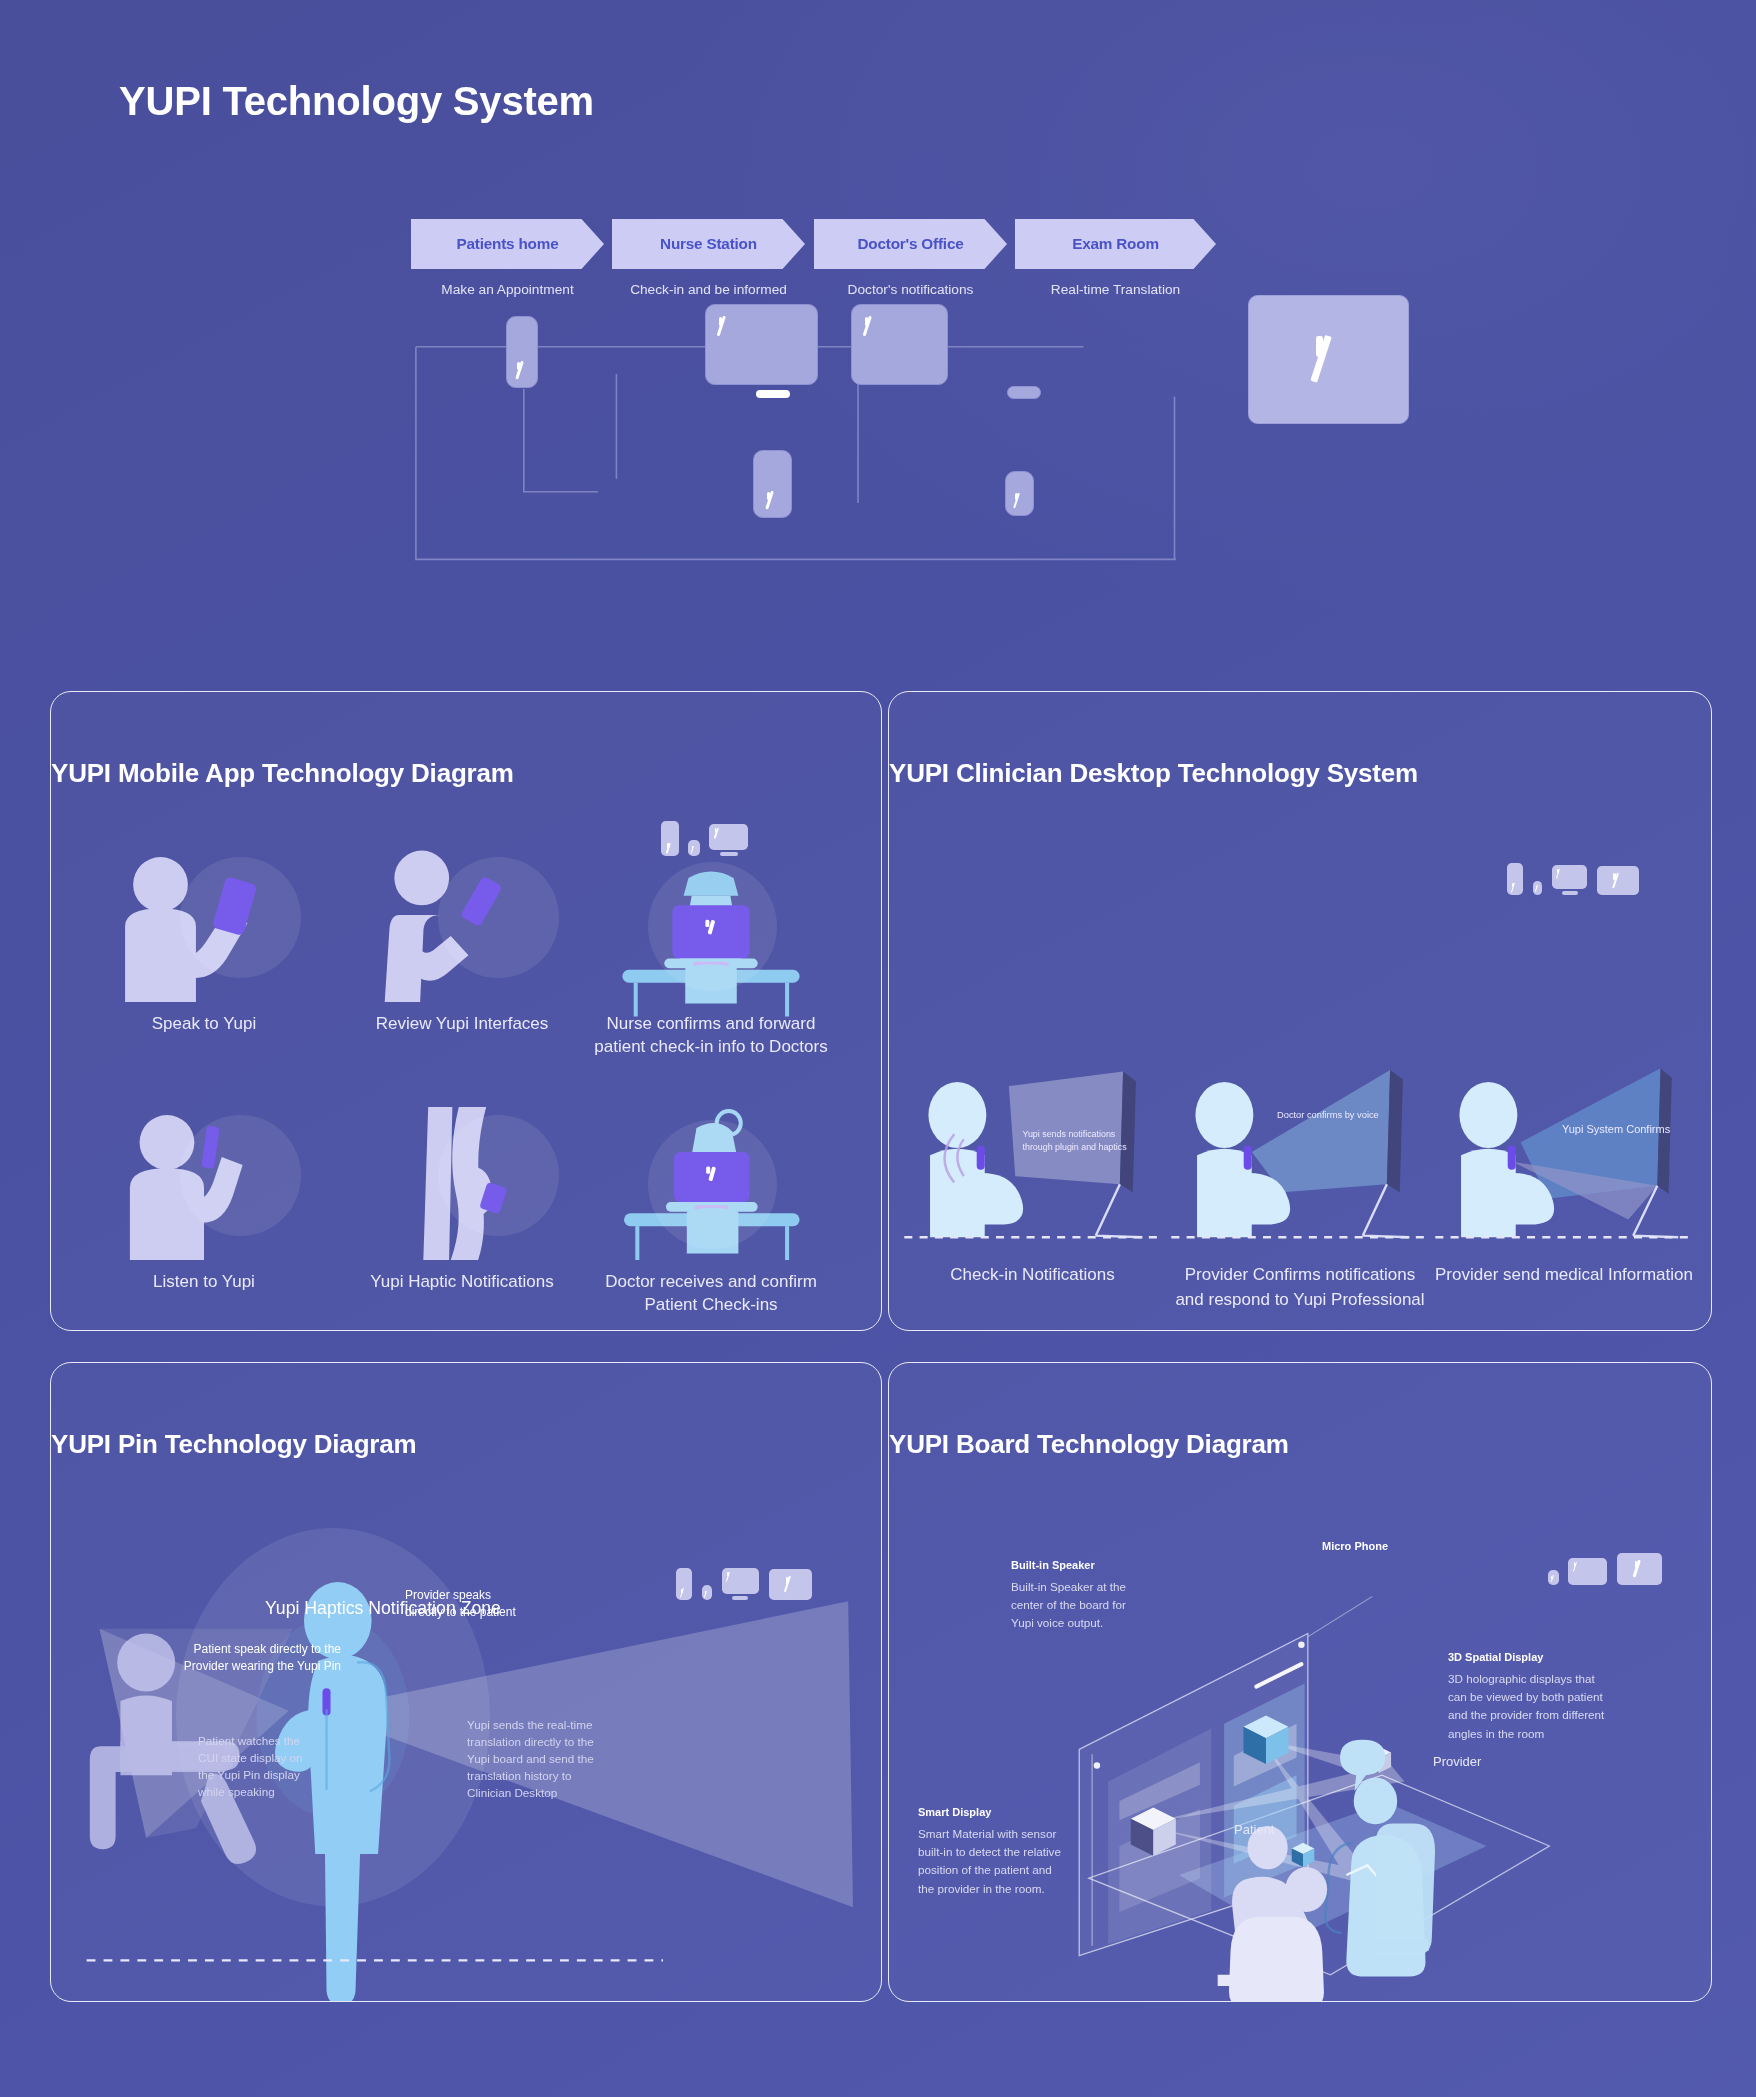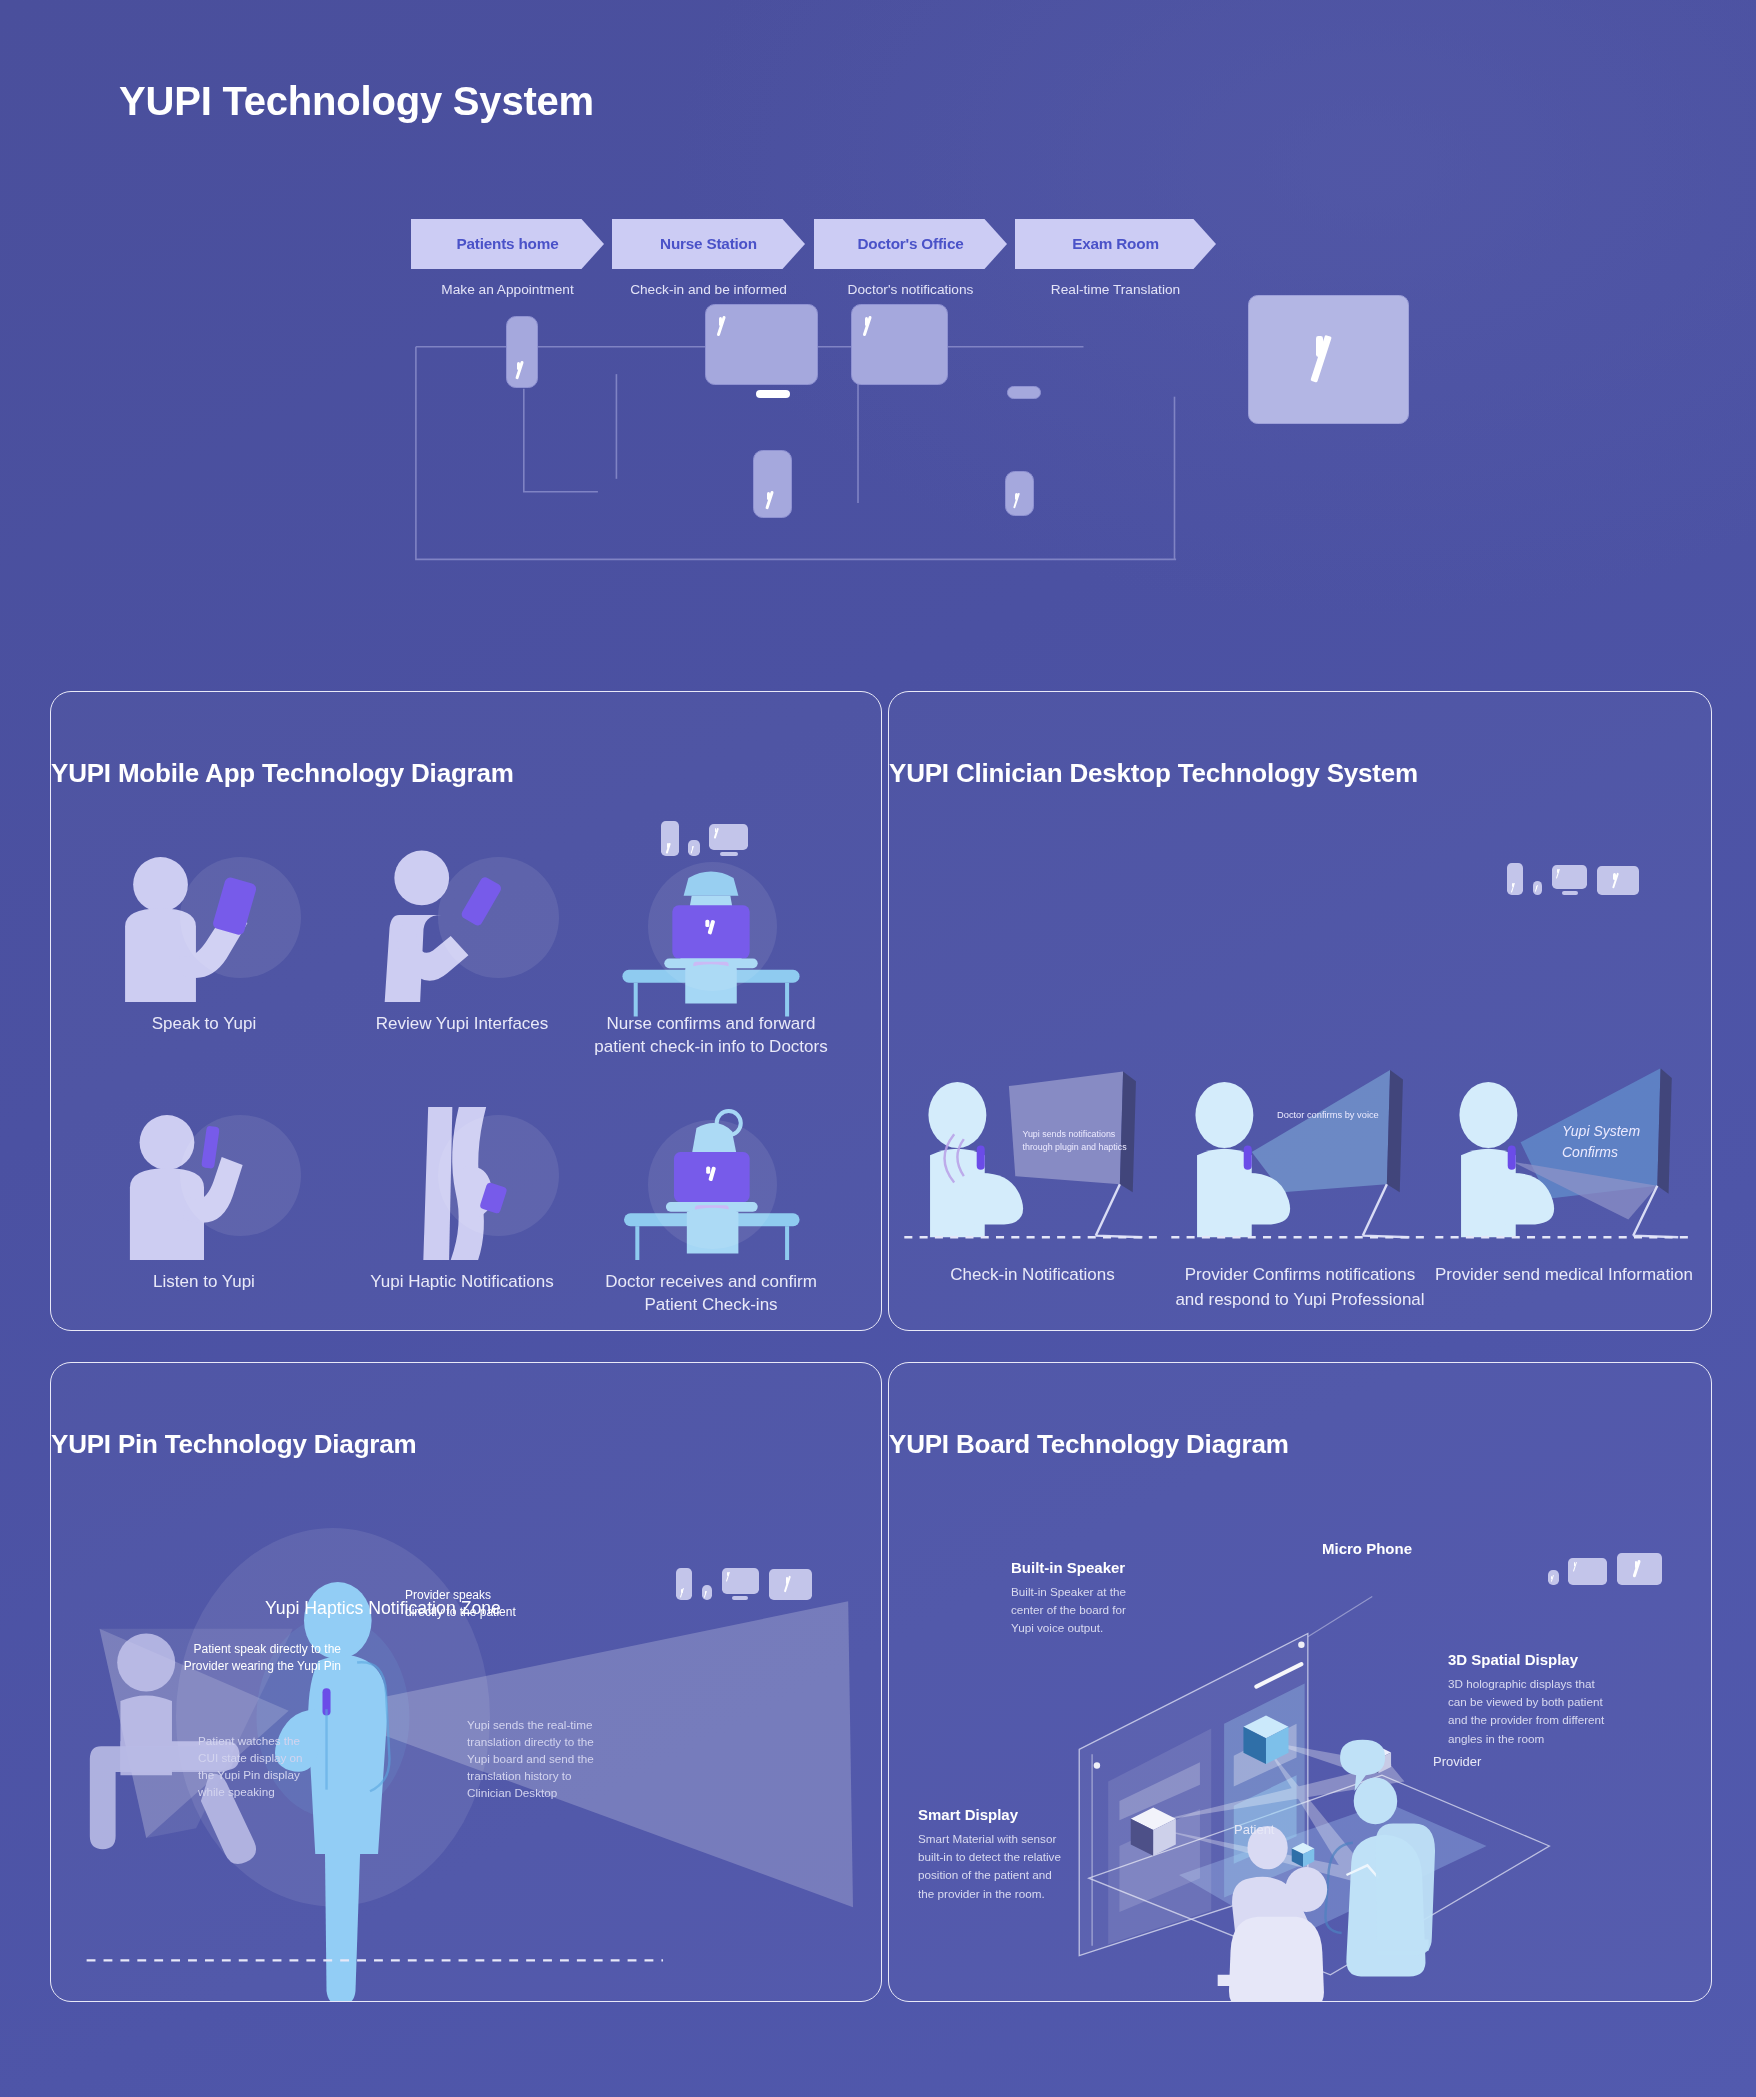--- a/index.html
+++ b/index.html
@@ -113,21 +113,21 @@
   .scr-note { position: absolute; font-size: 8.9px; color: #eceaff; line-height: 1.5; text-align: left; }
 
   
   .pin-note { position: absolute; line-height: 1.45; }
   .pin-note.bright { color: #ffffff; font-size: 12px; font-weight: 500; }
   .pin-note.dim { color: #d3d4ef; font-size: 11.7px; }
   .pin-zone-label { position: absolute; color: #ffffff; font-size: 17.7px; font-weight: 500; }
 
   
   .bd-blk { position: absolute; }
-  .bd-blk .h { color: #ffffff; font-size: 15px; font-weight: 700; margin-bottom: 7.2px; }
+  .bd-blk .h { color: #ffffff; font-size: 11px; font-weight: 700; margin-bottom: 7.2px; }
   .bd-blk .b { color: #d9daf0; font-size: 11.7px; line-height: 1.55; }
   .bd-tag { position: absolute; color: #e7e8f7; font-size: 13px; }
 
   svg { display: block; overflow: visible; }
 </style>
 </head>
 <body>
 
 <div id="page">
 
@@ -435,21 +435,21 @@
           <path d="M280 -12 L 294 0 L 290 144 L 276 134 Z" fill="#3f4475" opacity="0.9"></path>
           <path d="M276 134 L 246 196 M 246 196 L 302 198" stroke="#d9dcf5" stroke-width="3" fill="none"></path>
           <g fill="#d4ecfb">
             <ellipse cx="66" cy="46" rx="36" ry="41"></ellipse>
             <path d="M32 96 q34 -16 68 0 v102 H32 Z"></path>
             <path d="M96 118 q40 0 50 34 q8 28 -22 30 h-36 q-22 -2 -22 -26 Z"></path>
           </g>
           <rect x="90" y="84" width="10" height="30" rx="5" fill="#6b4ce8"></rect>
           <path d="M0 198 H 320" stroke="#e4e6f8" stroke-width="3" stroke-dasharray="10 9"></path>
         </svg>
-        <div class="scr-note" style="left:127px; top:43px; width:137px; font-size:14px;font-style:italic;">Yupi System Confirms</div>
+        <div class="scr-note" style="left:127px; top:43px; width:137px; font-size:11px;">Yupi System Confirms</div>
       </div>
       <div class="cap">Provider send medical Information</div>
     </div>
   </div>
 
   <div class="panel" id="panel-pin">
     <div class="panel-title">YUPI  Pin Technology Diagram</div>
 
     <svg style="position:absolute; left:0; top:0;" width="832" height="640" viewBox="0 0 1033 795">
 

